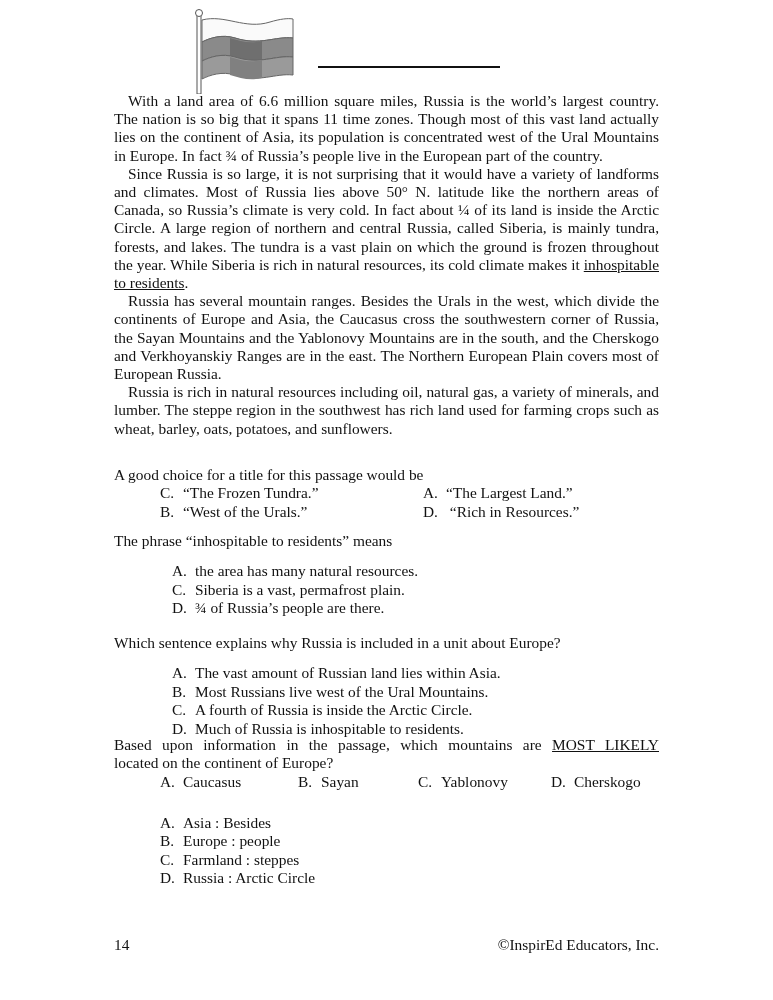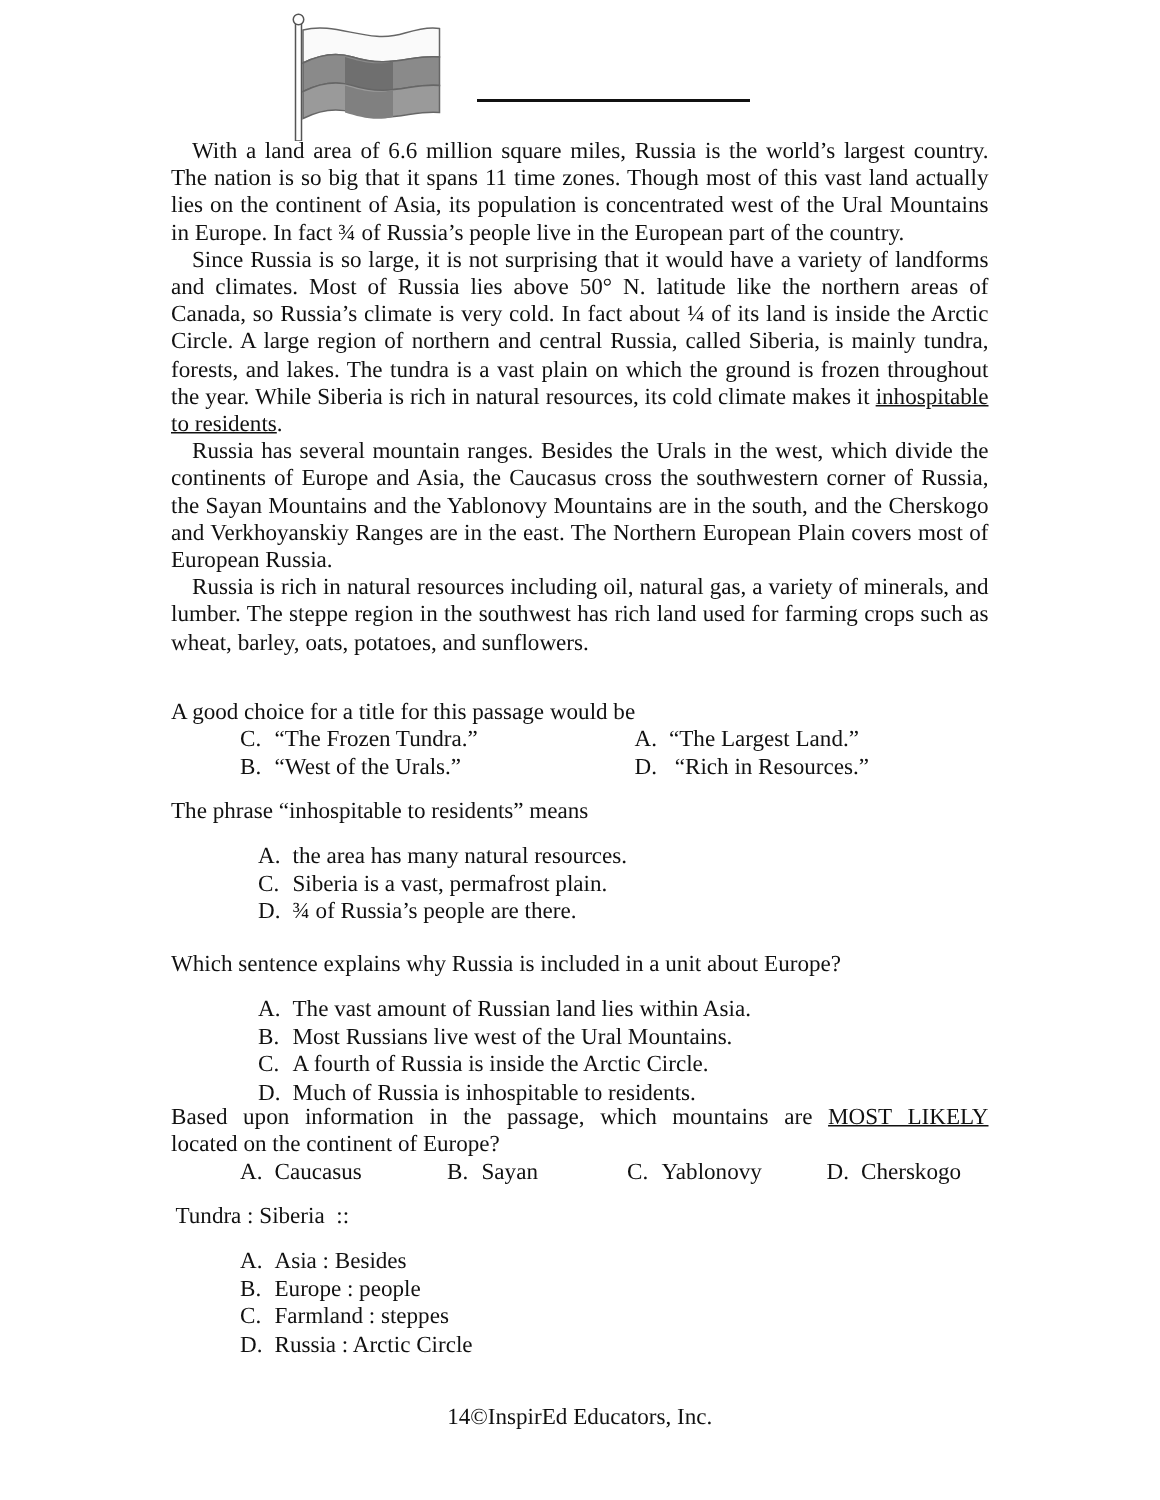--- a/index.html
+++ b/index.html
@@ -15,21 +15,21 @@
     .q { position: absolute; left: 114px; width: 545px; line-height: 18.4px; }
     .q .stem { margin: 0; }
     .q .stem.justify { text-align: justify; text-align-last: justify; }
     .opts { margin: 12px; padding: 0; list-style: none; }
     .opts li { padding-left: 46px; white-space: nowrap; }
     .opts li .letter { display: inline-block; width: 23px; }
     .grid2 { display: grid; grid-template-columns: 263px 220px; padding-left: 46px; }
     .grid2 div { white-space: nowrap; }
     .row4 { display: flex; padding-left: 46px; }
     .row4 div { white-space: nowrap; }
-    .footer { position: absolute; top: 936px; left: 114px; width: 545px; display: flex; justify-content: center; font-size: 15.4px; }
+    .footer { position: absolute; top: 936px; left: 114px; width: 545px; display: flex; justify-content: space-between; font-size: 15.4px; }
   </style>
 </head>
 <body>
 
 <div class="flag">
   <svg width="110" height="86" viewBox="0 0 110 86">
     <rect x="7" y="6" width="4" height="80" fill="#fff" stroke="#555" stroke-width="1"></rect>
     <circle cx="9" cy="5" r="3.5" fill="#fff" stroke="#555" stroke-width="1"></circle>
     <path d="M12 12 C 35 6, 55 22, 80 14 C 90 11, 98 10, 103 11 L 103 30 C 85 28, 70 38, 45 30 C 32 26, 20 30, 12 34 Z" fill="#fafafa" stroke="#666" stroke-width="1"></path>
     <path d="M12 34 C 20 30, 32 26, 45 30 C 70 38, 85 28, 103 30 L 103 49 C 85 47, 70 57, 45 49 C 32 45, 20 49, 12 53 Z" fill="#8a8a8a" stroke="#666" stroke-width="1"></path>
@@ -81,21 +81,20 @@
   <p class="stem">located on the continent of Europe?</p>
   <div class="row4">
     <div style="width:138px"><span style="display:inline-block;width:23px">A.</span><span>Caucasus</span></div>
     <div style="width:120px"><span style="display:inline-block;width:23px">B.</span><span>Sayan</span></div>
     <div style="width:133px"><span style="display:inline-block;width:23px">C.</span><span>Yablonovy</span></div>
     <div><span style="display:inline-block;width:23px">D.</span><span>Cherskogo</span></div>
   </div>
 </div>
 
 <div class="q" style="top:802px; left:117px;">
-  <p class="stem" style="white-space:pre">Tundra : Siberia  ::</p>
   <ul class="opts" style="margin-left:-3px">
     <li><span class="letter">A.</span><span>Asia : Besides</span></li>
     <li><span class="letter">B.</span><span>Europe : people</span></li>
     <li><span class="letter">C.</span><span>Farmland : steppes</span></li>
     <li><span class="letter">D.</span><span>Russia : Arctic Circle</span></li>
   </ul>
 </div>
 
 <div class="footer">
   <span>14</span>

